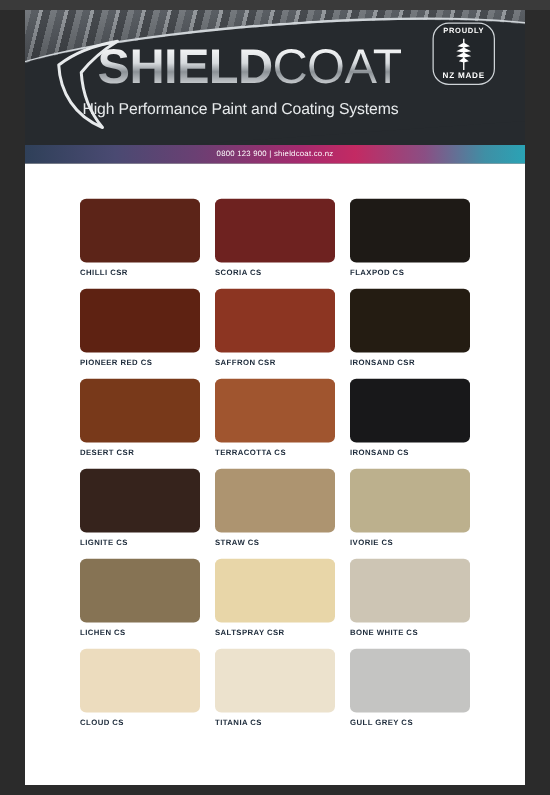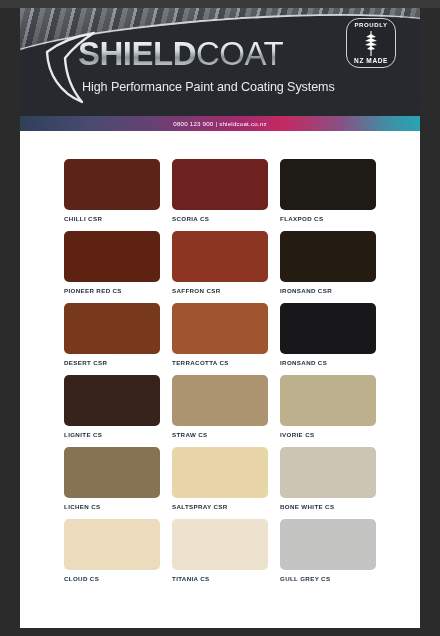--- a/index.html
+++ b/index.html
@@ -102,34 +102,34 @@
     position: absolute;
     left: 0;
     top: 0;
     width: 56px;
     height: 74px;
   }
   .wordmark {
     position: absolute;
     left: 36px;
     top: 2px;
-    font-size: 33px;
+    font-size: 39px;
     font-weight: bold;
     letter-spacing: -0.5px;
     line-height: 44px;
     background: linear-gradient(180deg, #ffffff 6%, #d6dadd 42%, #8b9196 58%, #f2f4f6 96%);
     -webkit-background-clip: text;
     background-clip: text;
     color: transparent;
     white-space: nowrap;
   }
   .wordmark .thin { font-weight: normal; }
   .tagline {
     position: absolute;
-    left: 40px;
+    left: 24px;
     top: 50px;
     font-size: 12.6px;
     color: #e7eaec;
     letter-spacing: -0.1px;
     white-space: nowrap;
   }
 
   
   .nz-badge {
     position: absolute;

